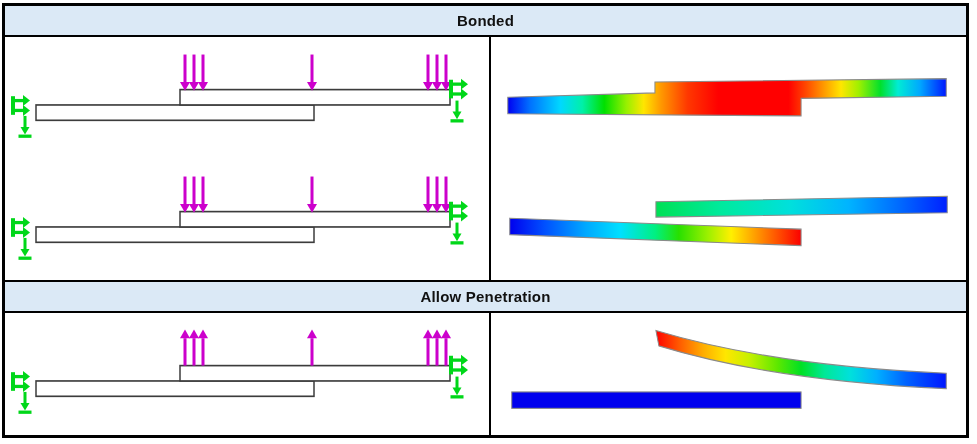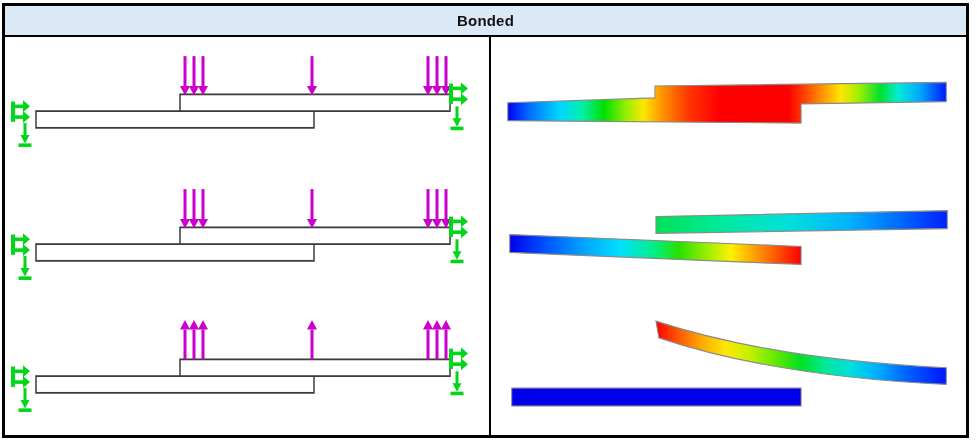--- a/index.html
+++ b/index.html
@@ -200,20 +200,23 @@
                 <stop offset="84%" stop-color="#0068ff"></stop>
                 <stop offset="100%" stop-color="#0020ff"></stop>
               </linearGradient>
           </defs>
           <polygon class="result-outline" fill="url(#grad-np-lower)" points="19,54 314,64 314,79 19,69"></polygon>
           <polygon class="result-outline" fill="url(#grad-np-upper)" points="167,39 462,34 462,49 167,53"></polygon>
         </svg>
       </div>
     </div>
 
+    <div class="row-header">
+      <span>Allow Penetration</span>
+    </div>
     <div class="row-content">
       <div class="cell-left">
           <svg viewBox="0 0 484 111" preserveAspectRatio="none">
     <rect class="beam" x="31" y="62" width="278" height="14"></rect>
     <rect class="beam" x="175" y="48" width="270" height="14"></rect>
     <g>
               <g>
                 <rect class="load" x="178.5" y="23" width="3" height="25"></rect>
                 <polygon class="load" points="175,23 185,23 180,15"></polygon>
               </g>

